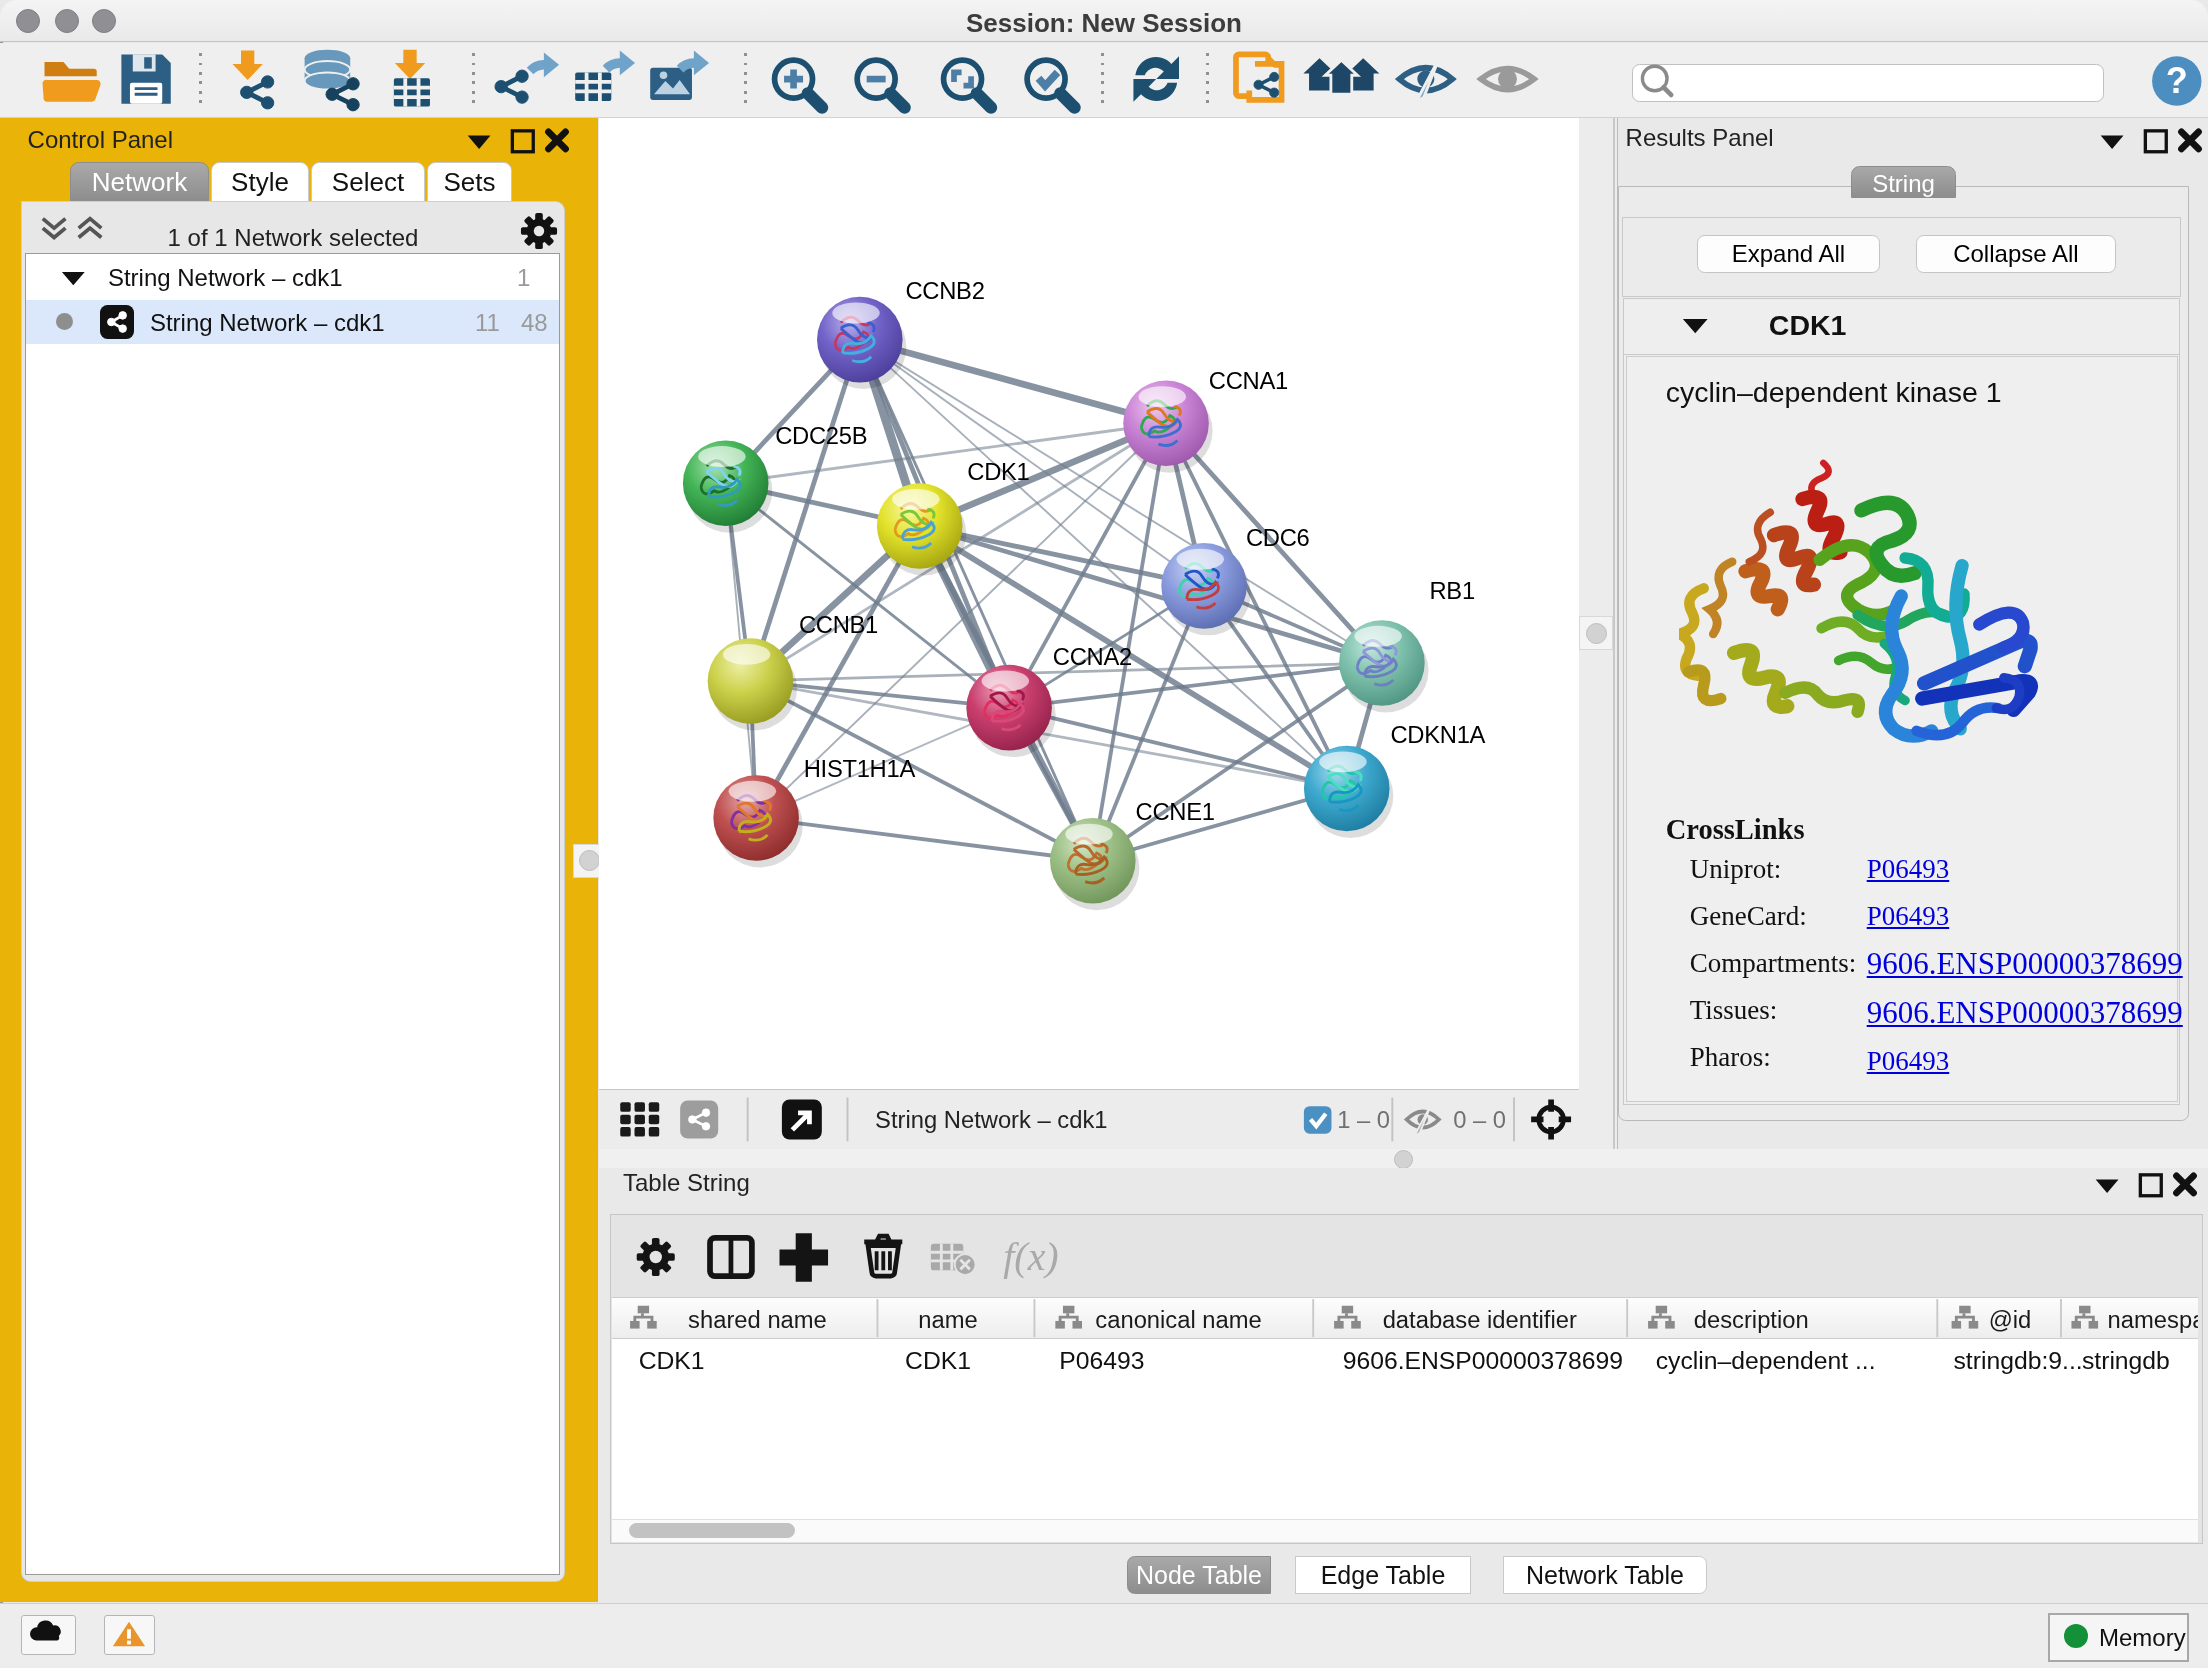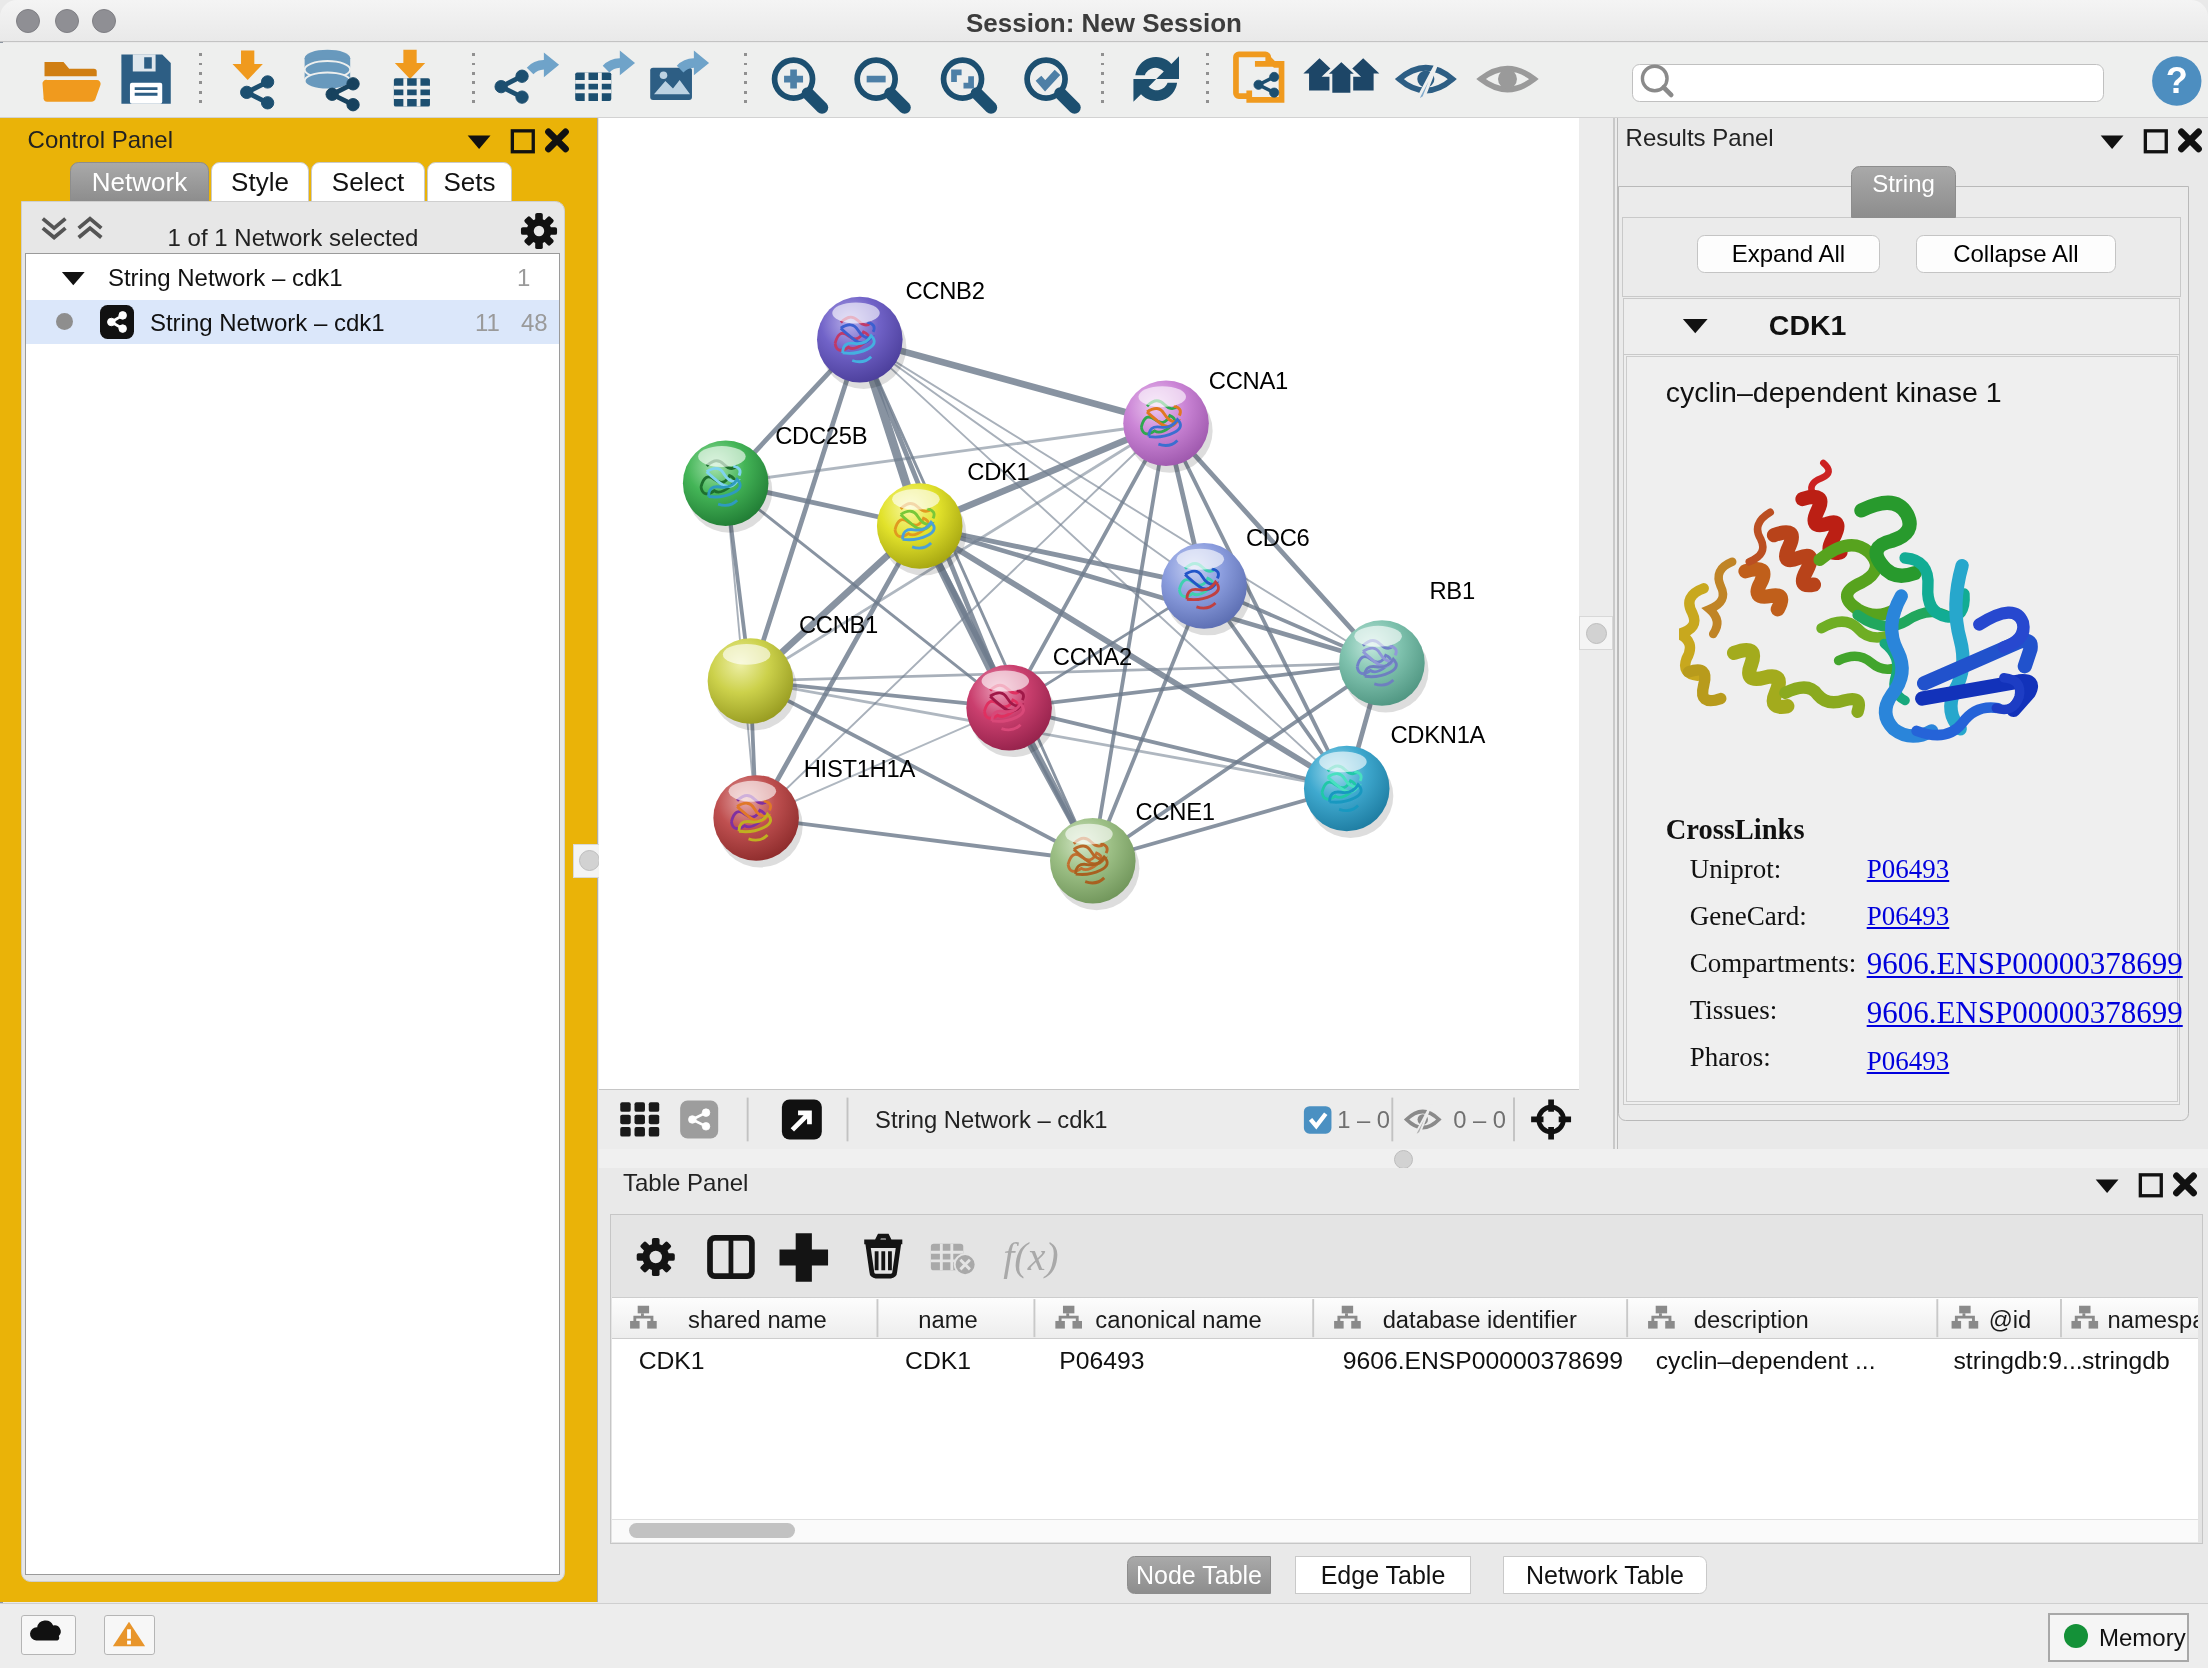--- a/index.html
+++ b/index.html
@@ -517,21 +517,21 @@
     <div class="abs" style="left:6.7px;top:505px;width:19px;height:19px;border-radius:50%;background:#d2d2d2;border:1px solid #bdbdbd;"></div>
   </div>
 
   <div id="resultspanel" class="abs">
     <div class="abs ptitle" style="left:7.6px;top:5.7px;">Results Panel</div>
     <svg class="abs" style="left:477px;top:9.5px" width="114" height="28.5" viewBox="0 0 120 30">
       <path d="M6 8 l24 0 -12 14 z" fill="#111"></path>
       <rect x="53" y="3" width="22" height="22" fill="none" stroke="#111" stroke-width="3.5"></rect>
       <path d="M91 4 l18 18 M109 4 l-18 18" stroke="#111" stroke-width="7" stroke-linecap="round"></path>
     </svg>
-    <div class="tab tabsel" style="left:233px;top:48px;width:105px;height:52px;line-height:34px;z-index:3;font-size:24px;">String</div>
+    <div class="tab tabsel" style="left:233px;top:48px;width:105px;height:32px;line-height:34px;z-index:3;font-size:24px;">String</div>
     <div class="abs" style="left:0px;top:68px;width:571px;height:935px;background:#ebebeb;border:1.9px solid #b9b9b9;border-radius:0 0 7.6px 7.6px;box-sizing:border-box;">
       <div class="abs" style="left:2.9px;top:30px;width:559px;height:80px;border:1.9px solid #c9c9c9;box-sizing:border-box;background:#ebebeb;">
         <div class="abs" style="left:74px;top:17px;width:183px;height:38px;background:#fdfdfd;border:1.9px solid #c4c4c4;border-radius:7.6px;box-sizing:border-box;text-align:center;font-size:24px;line-height:35px;">Expand All</div>
         <div class="abs" style="left:293px;top:17px;width:200px;height:38px;background:#fdfdfd;border:1.9px solid #c4c4c4;border-radius:7.6px;box-sizing:border-box;text-align:center;font-size:24px;line-height:35px;">Collapse All</div>
       </div>
       <div class="abs" style="left:3.8px;top:111px;width:557px;height:807px;border:1.9px solid #c9c9c9;box-sizing:border-box;background:#eeeeee;">
         <div class="abs" style="left:0;top:0;width:100%;height:55px;border-bottom:1.9px solid #c9c9c9;">
           <svg class="abs" style="left:57px;top:17px" width="28.5" height="21" viewBox="0 0 30 22">
               <path d="M2 3 l26 0 -13 15 z" fill="#111"></path>
             </svg>
@@ -577,21 +577,21 @@
         </div>
       </div>
     </div>
   </div>
 
   <div id="hsplit" class="abs">
     <div class="abs" style="left:795px;top:1px;width:17px;height:17px;border-radius:50%;background:#d2d2d2;border:1px solid #bdbdbd;"></div>
   </div>
 
   <div id="tablepanel" class="abs">
-    <div class="abs ptitle" style="left:24px;top:1px;">Table Panel</div>
+    <div class="abs ptitle" style="left:24px;top:1px;">Table String</div>
     <svg class="abs" style="left:1491px;top:3.8px" width="114" height="28.5" viewBox="0 0 120 30">
       <path d="M6 8 l24 0 -12 14 z" fill="#111"></path>
       <rect x="53" y="3" width="22" height="22" fill="none" stroke="#111" stroke-width="3.5"></rect>
       <path d="M91 4 l18 18 M109 4 l-18 18" stroke="#111" stroke-width="7" stroke-linecap="round"></path>
     </svg>
     <div class="abs" style="left:10.5px;top:46px;width:1593px;height:330px;background:#e4e4e4;border:1.9px solid #c6c6c6;box-sizing:border-box;">
       <svg class="abs" style="left:0;top:0" width="476" height="84" viewBox="0 0 500 88">
         <g fill="#141414">
           <g transform="translate(47,44)">
             <circle r="14"></circle>

